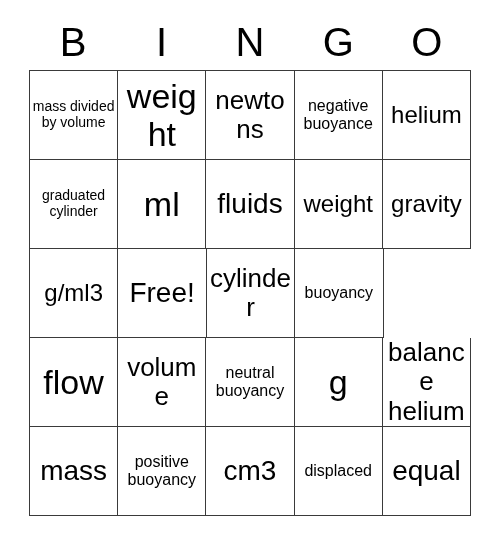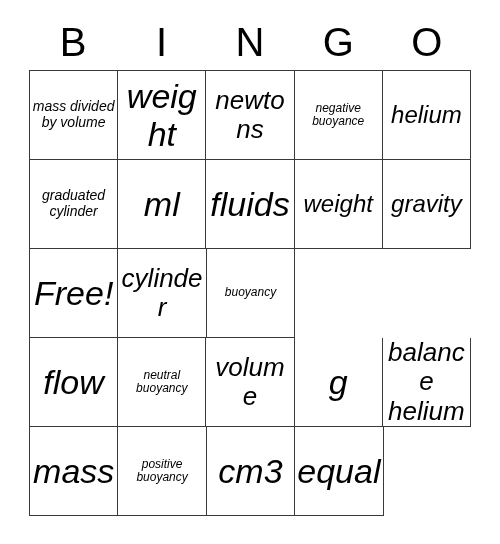--- a/index.html
+++ b/index.html
@@ -62,29 +62,28 @@
     justify-content: center;
     text-align: center;
     padding: 1px 2px;
     overflow: hidden;
   }
   .cell-text {
     display: block;
     width: 100%;
     line-height: 1.12;
     word-wrap: break-word;
-    font-style: italic;
   }
 
   
   .fs-xxl { font-size: 34px; }
-  .fs-xl  { font-size: 34px; }
+  .fs-xl  { font-size: 28px; }
   .fs-l   { font-size: 24px; }
   .fs-m   { font-size: 26px; }
-  .fs-s   { font-size: 12px; }
+  .fs-s   { font-size: 16px; }
   .fs-xs  { font-size: 14px; }
 </style>
 </head>
 <body>
 
 <div id="bingo-card">
 
   <div id="header-row">
     <div class="header-letter">B</div>
     <div class="header-letter">I</div>
@@ -126,57 +125,63 @@
       <div class="cell">
           <span class="cell-text fs-l">weight</span>
         </div>
       <div class="cell">
           <span class="cell-text fs-l">gravity</span>
         </div>
     </div>
 
     <div class="grid-row">
       <div class="cell">
+          <span class="cell-text fs-l">g/ml3</span>
+        </div>
+      <div class="cell">
           <span class="cell-text fs-xl">Free!</span>
         </div>
       <div class="cell">
           <span class="cell-text fs-m">cylinder</span>
         </div>
       <div class="cell">
           <span class="cell-text fs-s">buoyancy</span>
         </div>
     </div>
 
     <div class="grid-row">
       <div class="cell">
           <span class="cell-text fs-xxl">flow</span>
         </div>
       <div class="cell">
-          <span class="cell-text fs-s">neutral buoyancy</span>
+          <span class="cell-text fs-m">volume</span>
         </div>
       <div class="cell">
-          <span class="cell-text fs-m">volume</span>
+          <span class="cell-text fs-s">neutral buoyancy</span>
         </div>
       <div class="cell">
           <span class="cell-text fs-xxl">g</span>
         </div>
       <div class="cell">
           <span class="cell-text fs-m">balance helium</span>
         </div>
     </div>
 
     <div class="grid-row">
       <div class="cell">
           <span class="cell-text fs-xl">mass</span>
         </div>
       <div class="cell">
           <span class="cell-text fs-s">positive buoyancy</span>
         </div>
       <div class="cell">
           <span class="cell-text fs-xl">cm3</span>
         </div>
       <div class="cell">
+          <span class="cell-text fs-s">displaced</span>
+        </div>
+      <div class="cell">
           <span class="cell-text fs-xl">equal</span>
         </div>
     </div>
 
   </div>
 </div>
 
 </body></html>

